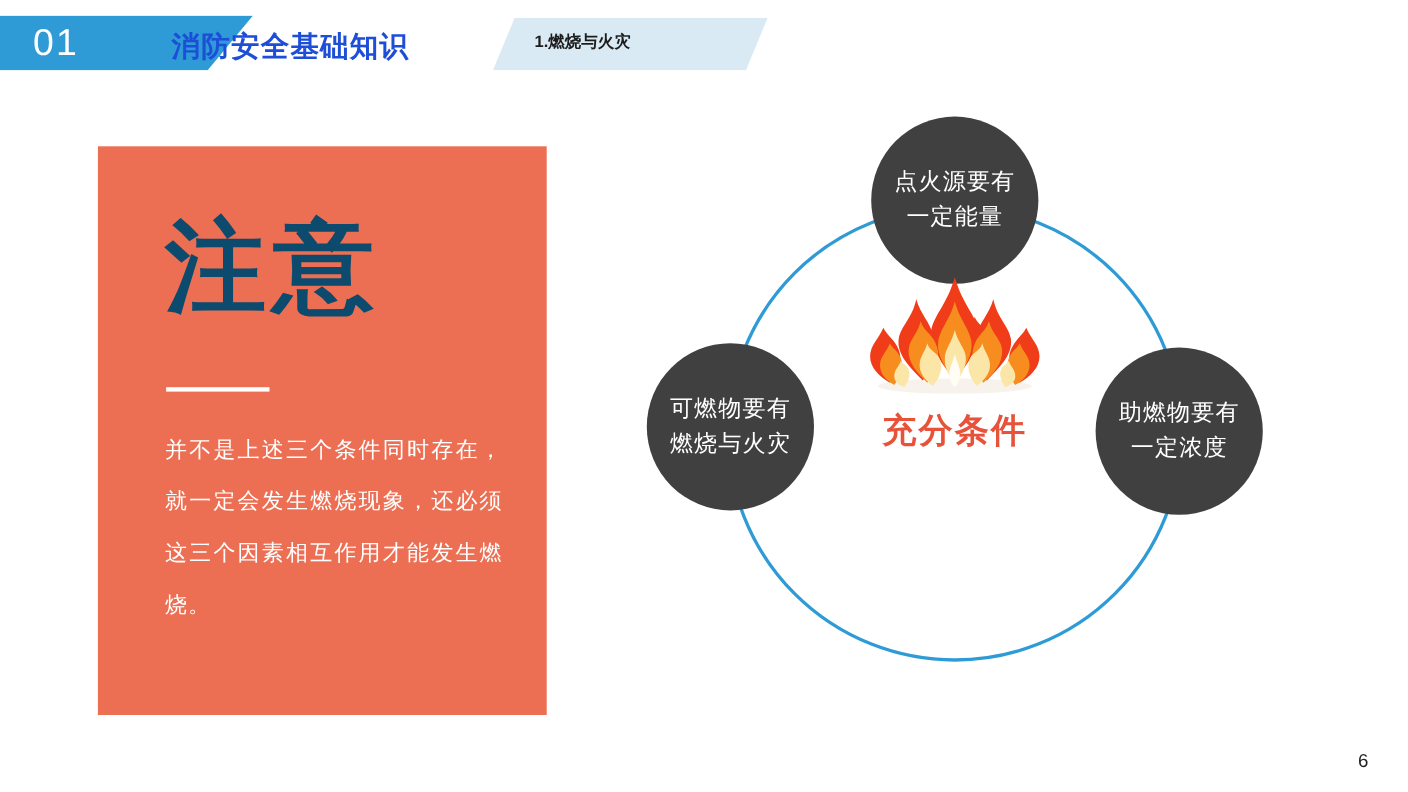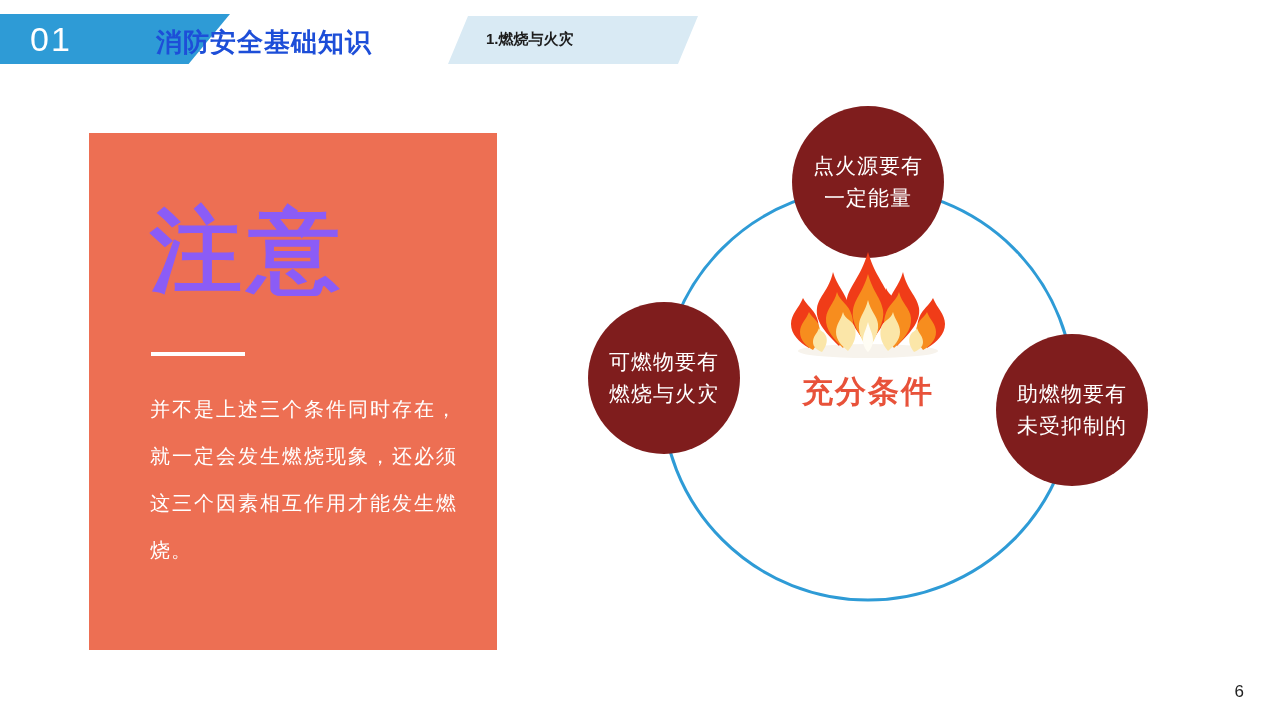--- a/index.html
+++ b/index.html
@@ -86,23 +86,24 @@
     height: 517px;
     background: #ED6F53;
   }
   #note-heading {
     position: absolute;
     left: 150px;
     top: 202px;
     font-size: 92px;
     line-height: 96px;
     font-weight: bold;
-    color: #8b5cf6;
+    color: #0c4a6e;
     letter-spacing: 6px;
     white-space: nowrap;
+    font-family: Liberation Mono, monospace;
   }
   #note-divider {
     position: absolute;
     left: 151px;
     top: 352px;
     width: 94px;
     height: 4px;
     background: #ffffff;
   }
   #note-body {
@@ -129,33 +130,33 @@
   #ring-svg {
     position: absolute;
     left: 0;
     top: 0;
     width: 600px;
     height: 570px;
   }
   .node-circle {
     position: absolute;
     border-radius: 50%;
-    background: #7f1d1d;
+    background: #404040;
     display: flex;
     flex-direction: column;
     align-items: center;
     justify-content: center;
     color: #ffffff;
     font-size: 21px;
     line-height: 32px;
     letter-spacing: 1px;
   }
   #node-top    { left: 212px; top: 6px;   width: 152px; height: 152px; }
-  #node-left   { left: 8px;   top: 202px; width: 152px; height: 152px; }
-  #node-right  { left: 416px; top: 234px; width: 152px; height: 152px; }
+  #node-left   { left: 8px;   top: 212px; width: 152px; height: 152px; }
+  #node-right  { left: 416px; top: 216px; width: 152px; height: 152px; }
   #node-bottom { left: 212px; top: 424px; width: 152px; height: 152px; }
 
   #center-group {
     position: absolute;
     left: 160px;
     top: 150px;
     width: 256px;
     height: 270px;
     display: flex;
     flex-direction: column;
@@ -213,21 +214,21 @@
     <circle cx="288" cy="294" r="206" fill="none" stroke="#2E9BD6" stroke-width="3"></circle>
   </svg>
 
   <div class="node-circle" id="node-top">
     <span>点火源要有</span>
     <span>一定能量</span>
   </div>
 
   <div class="node-circle" id="node-right">
     <span>助燃物要有</span>
-    <span>未受抑制的</span>
+    <span>一定浓度</span>
   </div>
 
 
   <div class="node-circle" id="node-left">
     <span>可燃物要有</span>
     <span>燃烧与火灾</span>
   </div>
 
   <div id="center-group">
 

